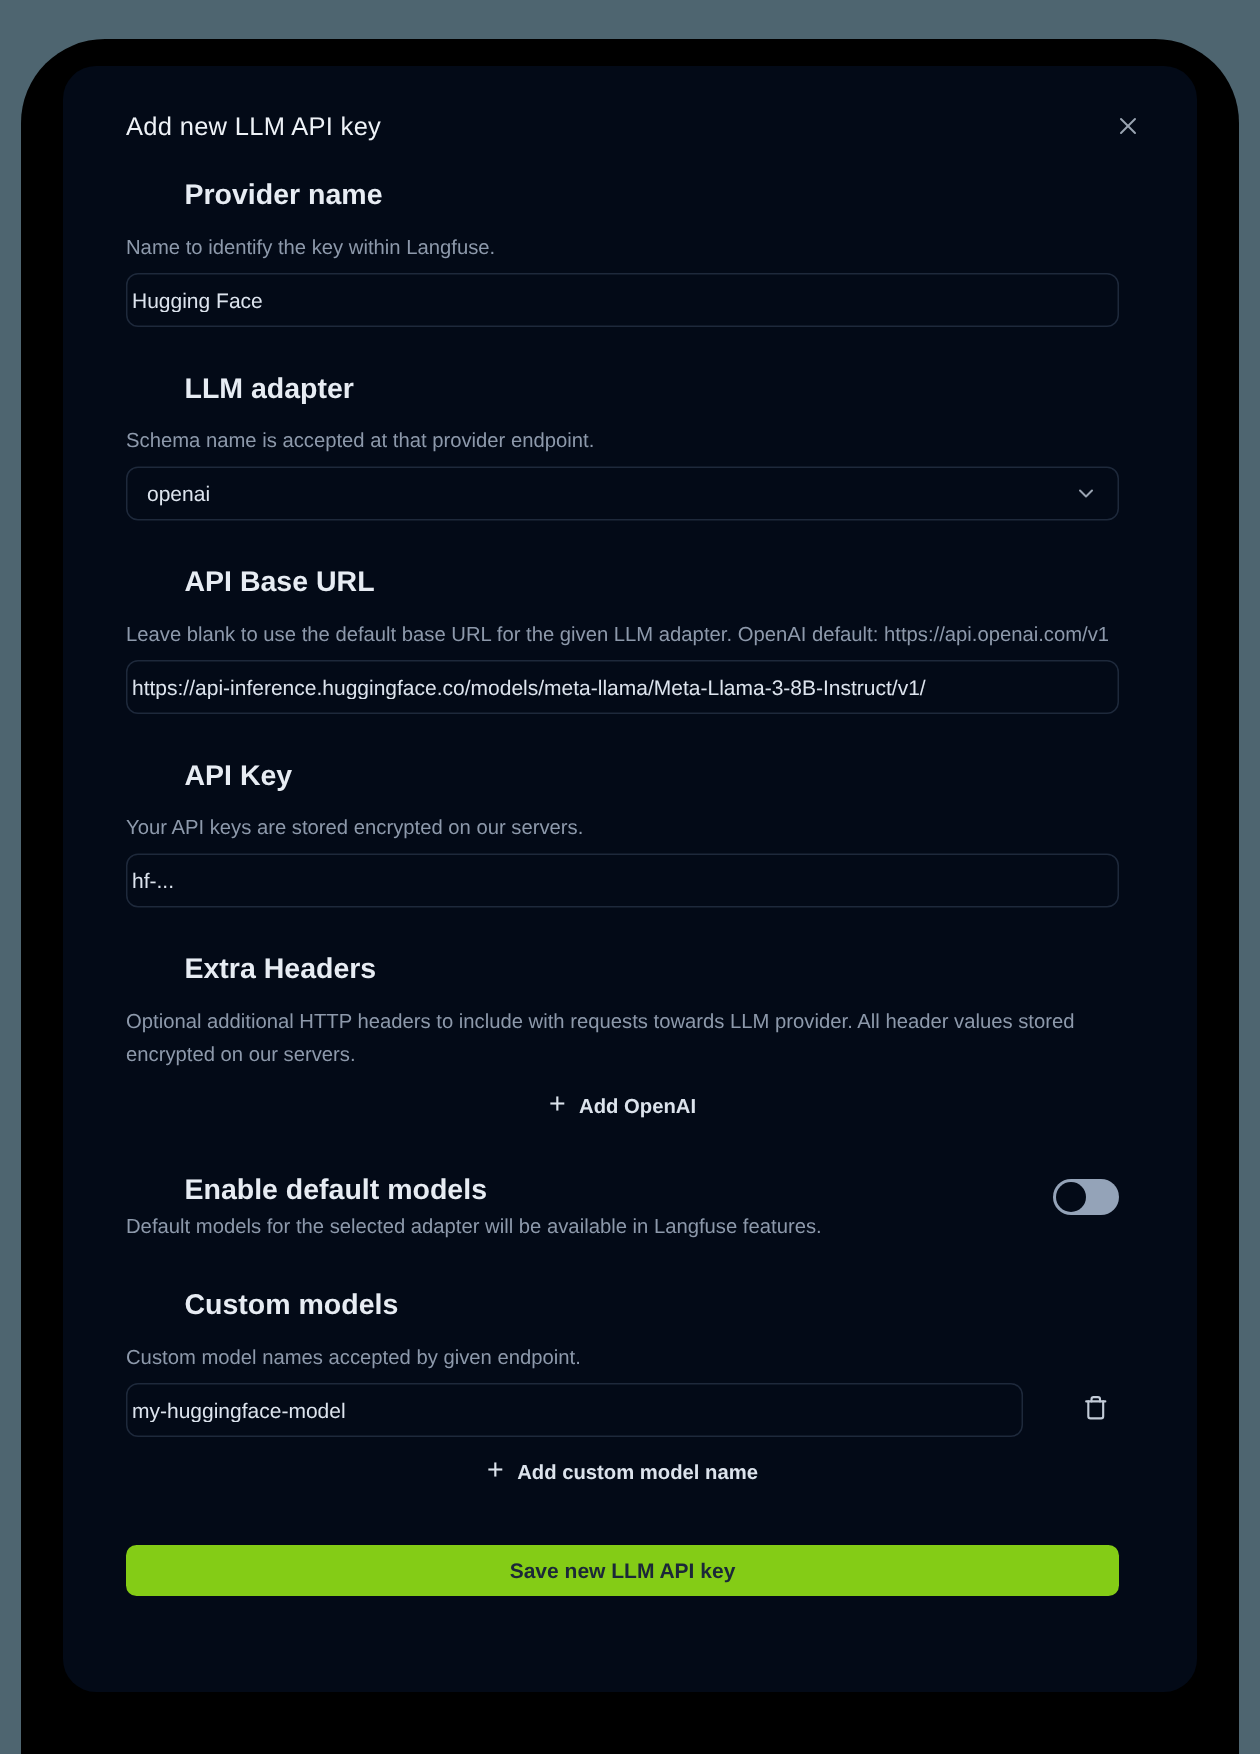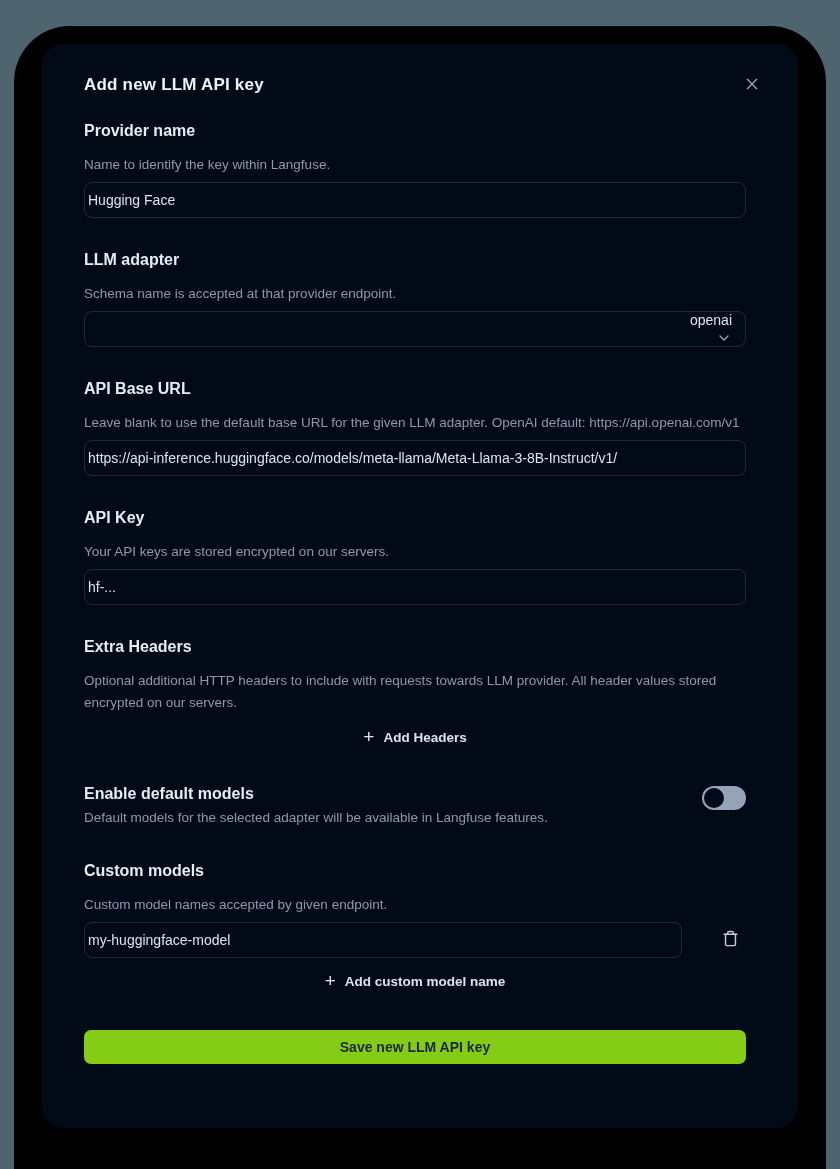--- a/index.html
+++ b/index.html
@@ -21,35 +21,36 @@
     left: 42px; top: 44px;
     width: 756px; height: 1084px;
     background: #030a17;
     border-radius: 22px;
     padding: 28px 52px 0 42px;
     color: #e7ecf3;
   }
   .modal-header { position: relative; margin-bottom: 24px; }
   .modal-title {
     font-size: 17px; line-height: 26px;
-    font-weight: 700; color: #eef2f7;
+    font-weight: 400; color: #eef2f7;
     letter-spacing: 0.2px;
   }
   .close-btn {
     position: absolute; top: 0px; right: -18px;
     width: 24px; height: 24px;
     background: none; border: none; cursor: pointer;
     color: #9aa4b2; display: flex; align-items: center; justify-content: center;
   }
   .field { margin-bottom: 33px; }
   .field-label {
     display: block;
-    font-size: 16px; line-height: 18px;
+    font-size: 19px; line-height: 18px;
     font-weight: 700; color: #e7ecf3;
     margin-bottom: 14px;
+    margin-left: 39px;
   }
   .field-desc {
     font-size: 13.5px; line-height: 22px;
     color: #8d99ab;
     margin-bottom: 6px;
     max-width: 658px;
   }
   .text-input {
     width: 100%; height: 36px;
     background: transparent;
@@ -58,24 +59,23 @@
     padding: 0 3px;
     font-family: "Liberation Sans", sans-serif;
     font-size: 14px; color: #dde4ee;
     outline: none;
   }
   .select-box {
     width: 100%; height: 36px;
     border: 1px solid #1e293b;
     border-radius: 8px;
     padding: 0 13px;
-    display: flex; align-items: flex-end; justify-content: space-between;
+    display: flex; align-items: center; justify-content: space-between;
     font-size: 14px; color: #dde4ee;
     cursor: pointer;
-    flex-direction: column;
   }
   .icon { display: inline-flex; align-items: center; justify-content: center; }
   .ghost-btn {
     display: flex; align-items: center; justify-content: center; gap: 9px;
     margin: 8px auto 0 auto;
     height: 30px; padding: 0 14px;
     background: none; border: none; cursor: pointer;
     font-family: "Liberation Sans", sans-serif;
     font-size: 13.5px; font-weight: 700; color: #dce3ec;
   }
@@ -167,21 +167,21 @@
     <label class="field-label">API Key</label>
     <div class="field-desc">Your API keys are stored encrypted on our servers.</div>
     <input class="text-input" type="text" value="hf-..." style="">
   </div>
 
   <div class="field">
     <label class="field-label">Extra Headers</label>
     <div class="field-desc">Optional additional HTTP headers to include with requests towards LLM provider. All header values stored encrypted on our servers.</div>
     <button class="ghost-btn">
       <span class="plus-glyph">+</span>
-      <span>Add Headers</span>
+      <span>Add OpenAI</span>
     </button>
   </div>
 
   <div class="toggle-field">
     <label class="field-label">Enable default models</label>
     <div class="field-desc">Default models for the selected adapter will be available in Langfuse features.</div>
     <button class="toggle" aria-checked="false">
       <span class="toggle-knob"></span>
     </button>
   </div>

